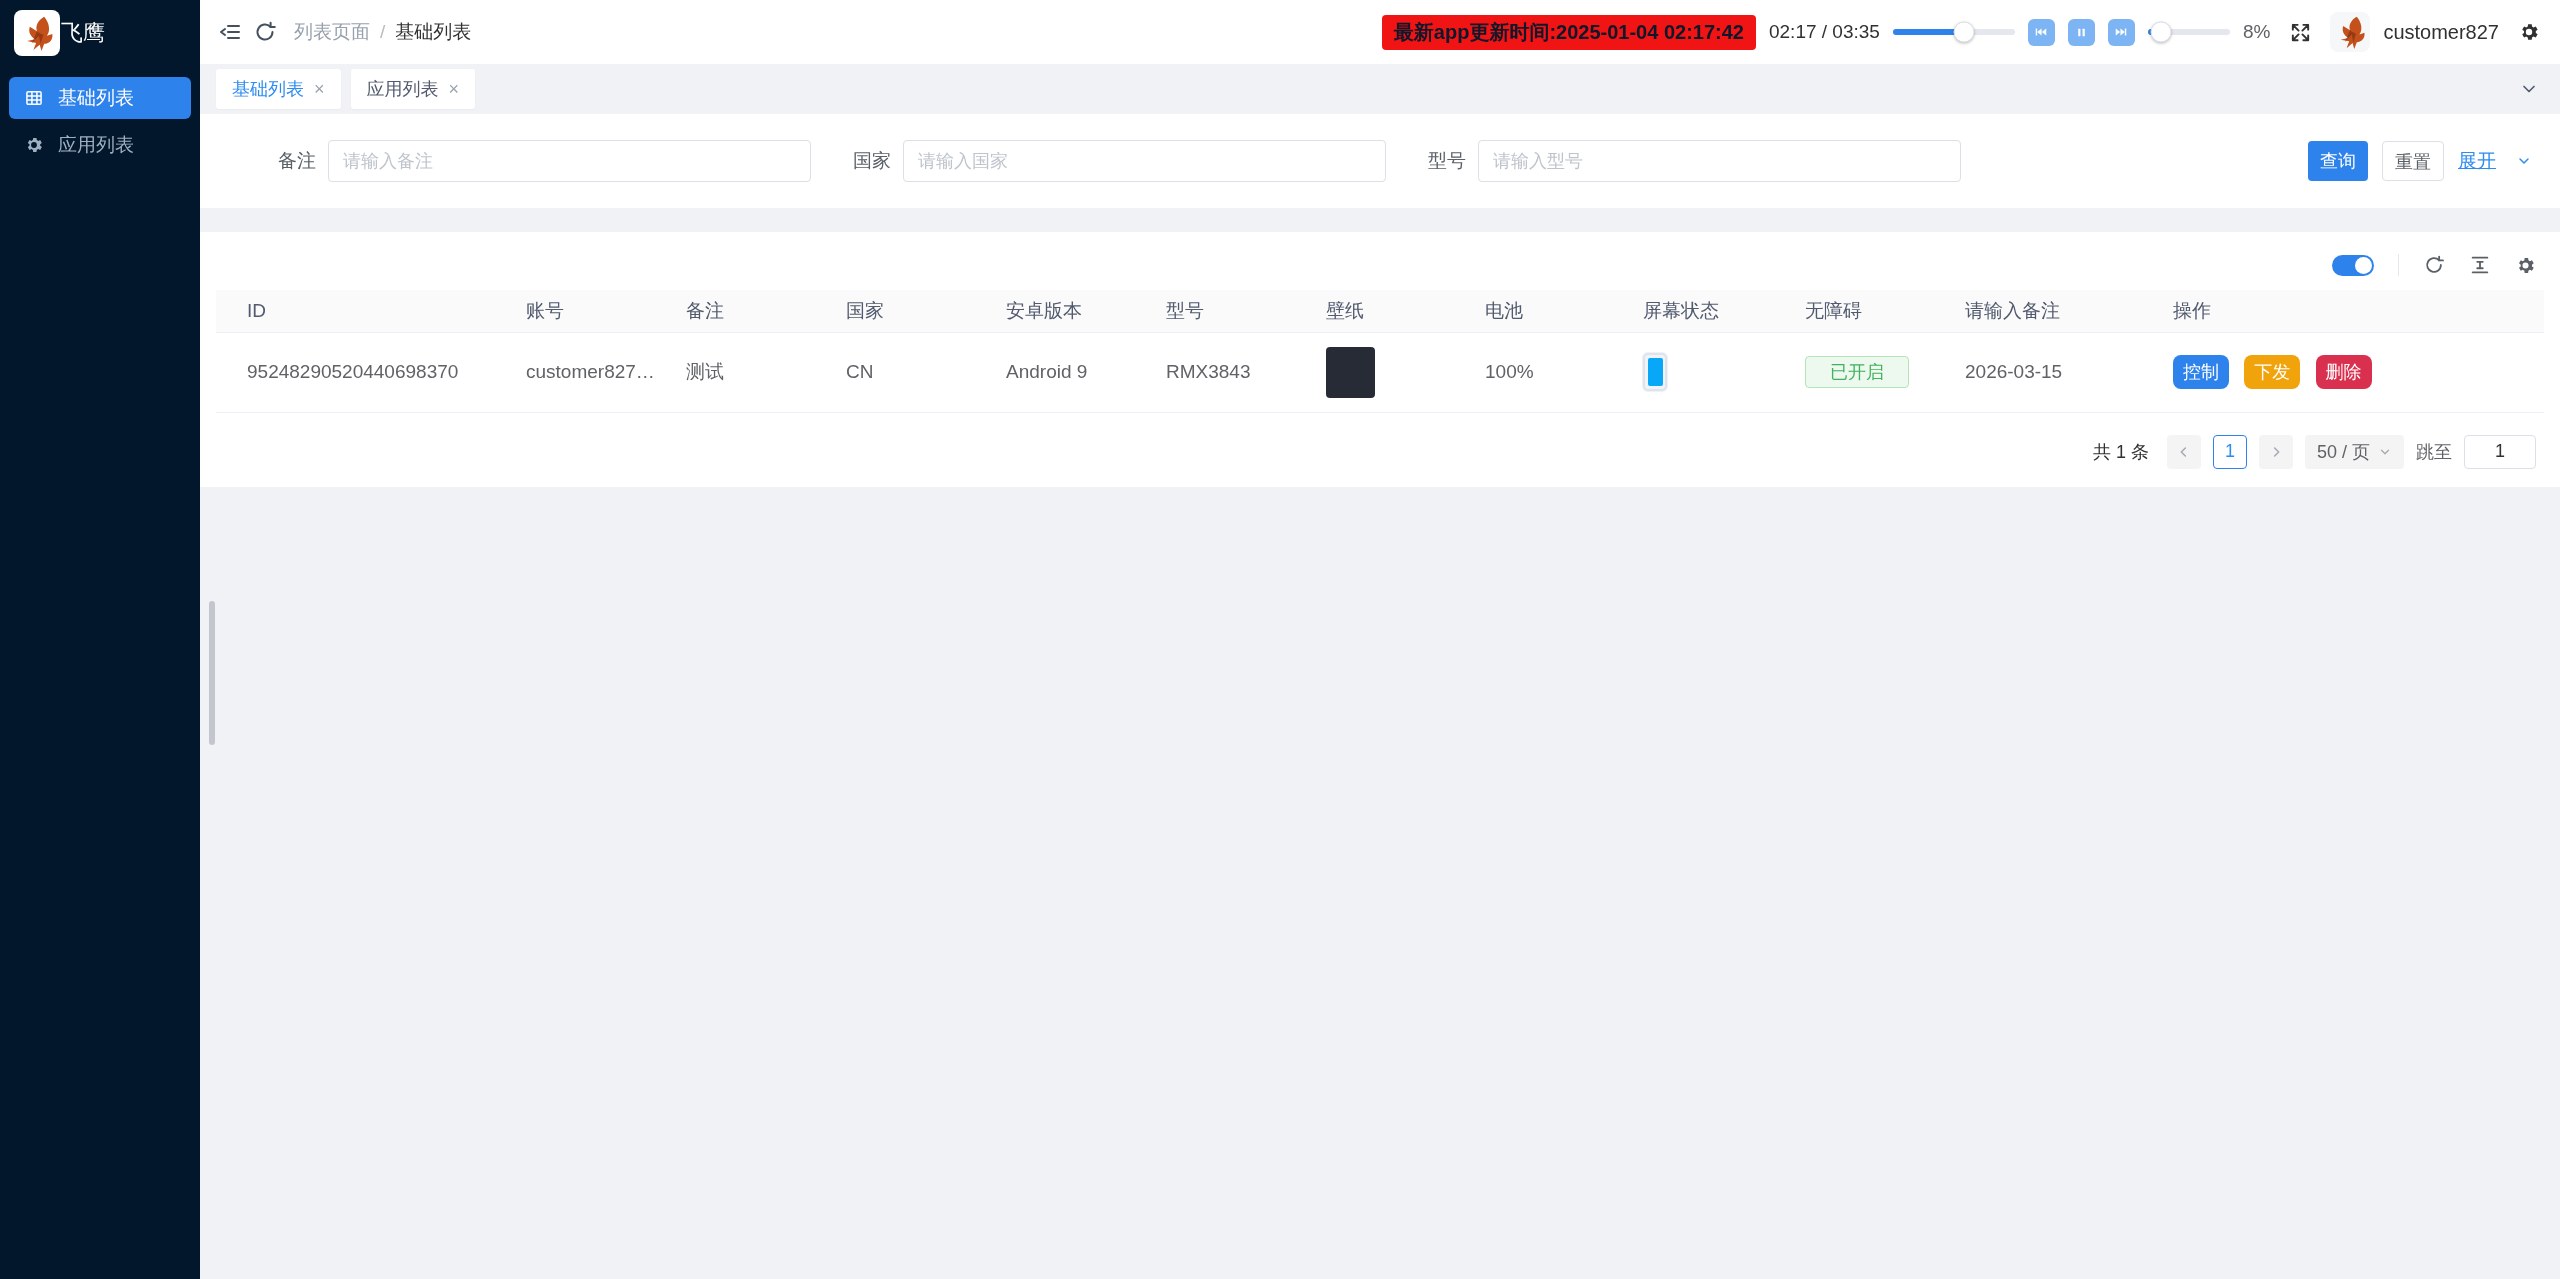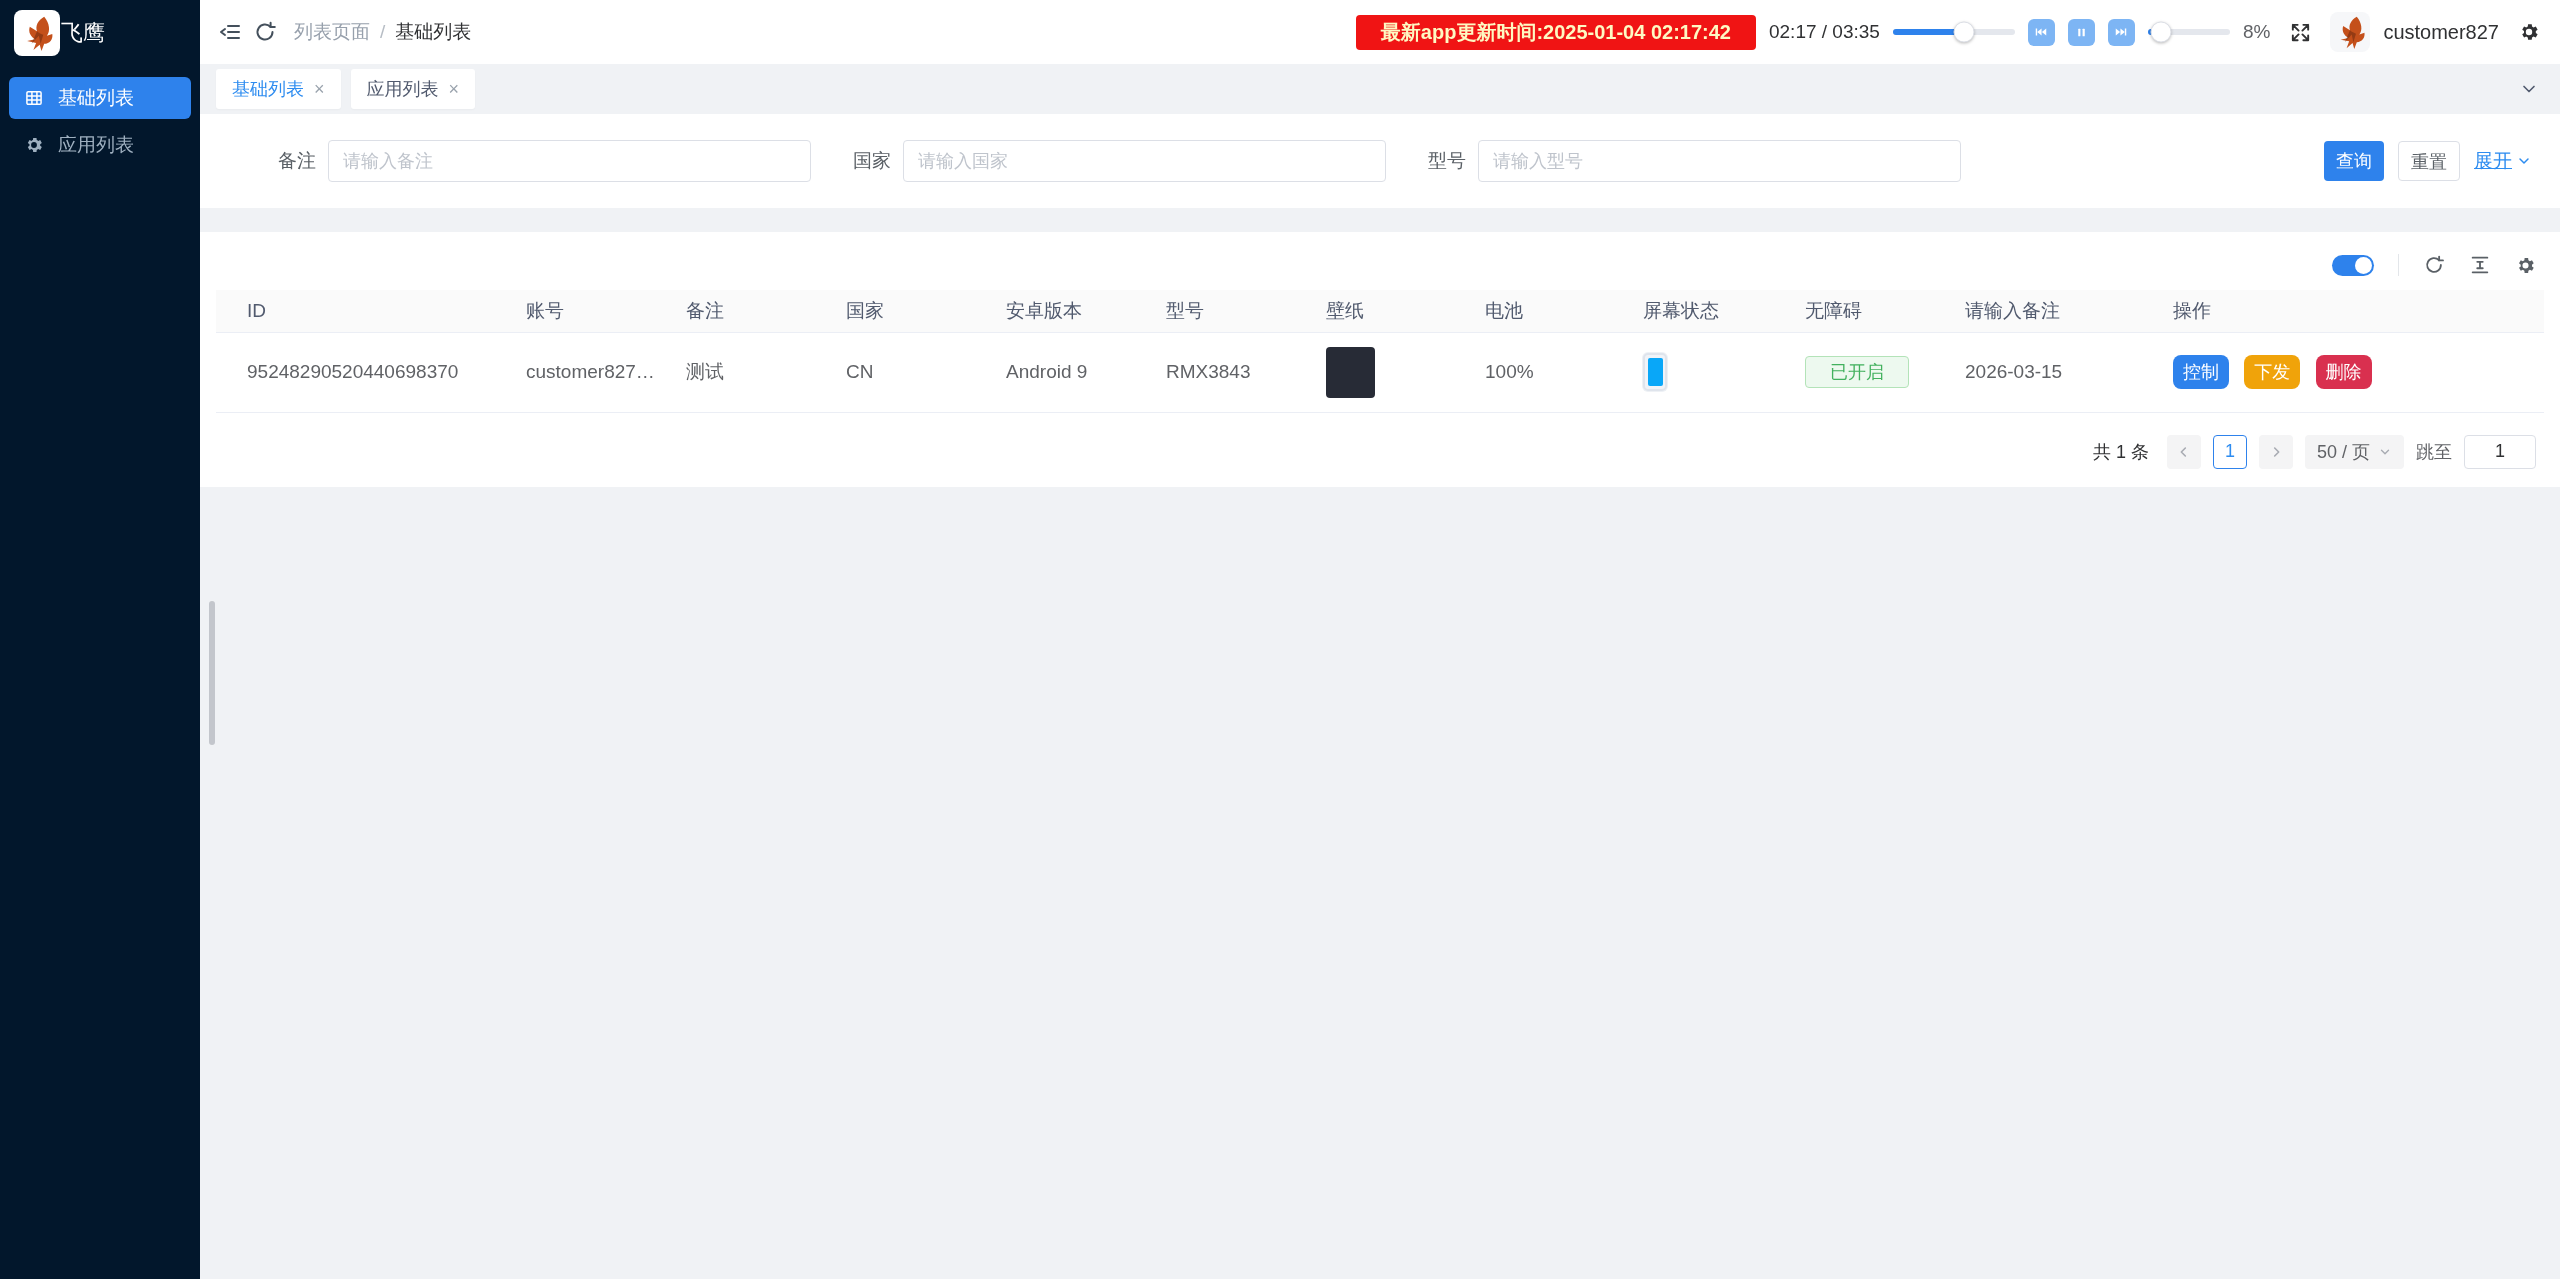--- a/index.html
+++ b/index.html
@@ -21,21 +21,21 @@
   .main { flex:1; min-width:0; display:flex; flex-direction:column; background:#f0f2f5; }
 
   
   .topbar { height:64px; background:#fff; display:flex; align-items:center; padding:0 14px 0 14px; flex-shrink:0; }
   .icon-btn { width:34px; height:34px; display:grid; place-items:center; color:#44505c; cursor:pointer; }
   .breadcrumb { margin-left:12px; font-size:19px; display:flex; gap:10px; align-items:center; }
   .bc-parent { color:#97a0ac; }
   .bc-sep { color:#b6bcc4; }
   .bc-current { color:#303133; }
   .topbar-right { margin-left:auto; display:flex; align-items:center; gap:13px; }
-  .badge-red { background:#f01414; color:#fef9c3; font-size:20px; font-weight:700; padding:4px 25px; border-radius:4px; white-space:nowrap; }
+  .badge-red { background:#f01414; color:#0f172a; font-size:20px; font-weight:700; padding:4px 12px; border-radius:4px; white-space:nowrap; }
   .time-label { font-size:19px; color:#303133; white-space:nowrap; }
   .slider { position:relative; height:6px; border-radius:3px; background:#e4e7ed; }
   .slider .fill { position:absolute; left:0; top:0; bottom:0; background:#2e82ec; border-radius:3px; }
   .slider .handle { position:absolute; top:50%; transform:translate(-50%,-50%); width:21px; height:21px; border-radius:50%; background:#fff; border:1px solid #dcdfe6; box-shadow:0 1px 3px rgba(0,0,0,.25); }
   .slider.s1 { width:122px; }
   .slider.s2 { width:82px; }
   .media-btn { width:27px; height:27px; border-radius:6px; background:#7db5f4; display:grid; place-items:center; cursor:pointer; }
   .pct-label { font-size:19px; color:#606266; }
   .avatar { width:40px; height:40px; border-radius:8px; background:#f6f7f9; display:grid; place-items:center; }
   .username { font-size:20px; color:#303133; }
@@ -51,21 +51,21 @@
   .search-card { background:#fff; padding:26px 16px 26px 16px; display:flex; align-items:center; flex-shrink:0; }
   .fgroup { display:flex; align-items:center; margin-left:42px; }
   .fgroup.first { margin-left:62px; }
   .flabel { font-size:19px; color:#5a6066; margin-right:12px; white-space:nowrap; }
   .finput { width:483px; height:42px; border:1px solid #dcdfe6; border-radius:4px; padding:0 14px; font-size:18px; color:#303133; font-family:inherit; outline:none; }
   .finput::placeholder { color:#bfc4cc; }
   .search-actions { margin-left:auto; display:flex; align-items:center; gap:14px; padding-right:12px; }
   .btn { height:40px; padding:8px 12px; border-radius:4px; font-size:18px; border:none; cursor:pointer; font-family:inherit; }
   .btn-primary { background:#2e82ec; color:#fff; }
   .btn-plain { background:#fff; border:1px solid #dcdfe6; color:#5a6066; }
-  .link-expand { color:#2d8cf0; font-size:19px; display:flex; align-items:center; gap:4px; cursor:pointer;text-decoration:underline; }
+  .link-expand { color:#2d8cf0; font-size:19px; display:flex; align-items:center; gap:20px; cursor:pointer;text-decoration:underline; }
 
   
   .table-card { background:#fff; margin-top:24px; padding:12px 16px 18px 16px; flex-shrink:0; }
   .toolbar { display:flex; align-items:center; justify-content:flex-end; gap:24px; height:42px; padding-right:8px; }
   .toggle { width:42px; height:21px; border-radius:11px; background:#2e82ec; position:relative; cursor:pointer; }
   .toggle::after { content:""; position:absolute; right:2px; top:2px; width:17px; height:17px; border-radius:50%; background:#fff; }
   .tb-divider { width:1px; height:22px; background:#e3e6ea; }
   .tb-icon { color:#5a6066; display:grid; place-items:center; cursor:pointer; }
 
   table { width:100%; border-collapse:collapse; table-layout:fixed; margin-top:4px; }

